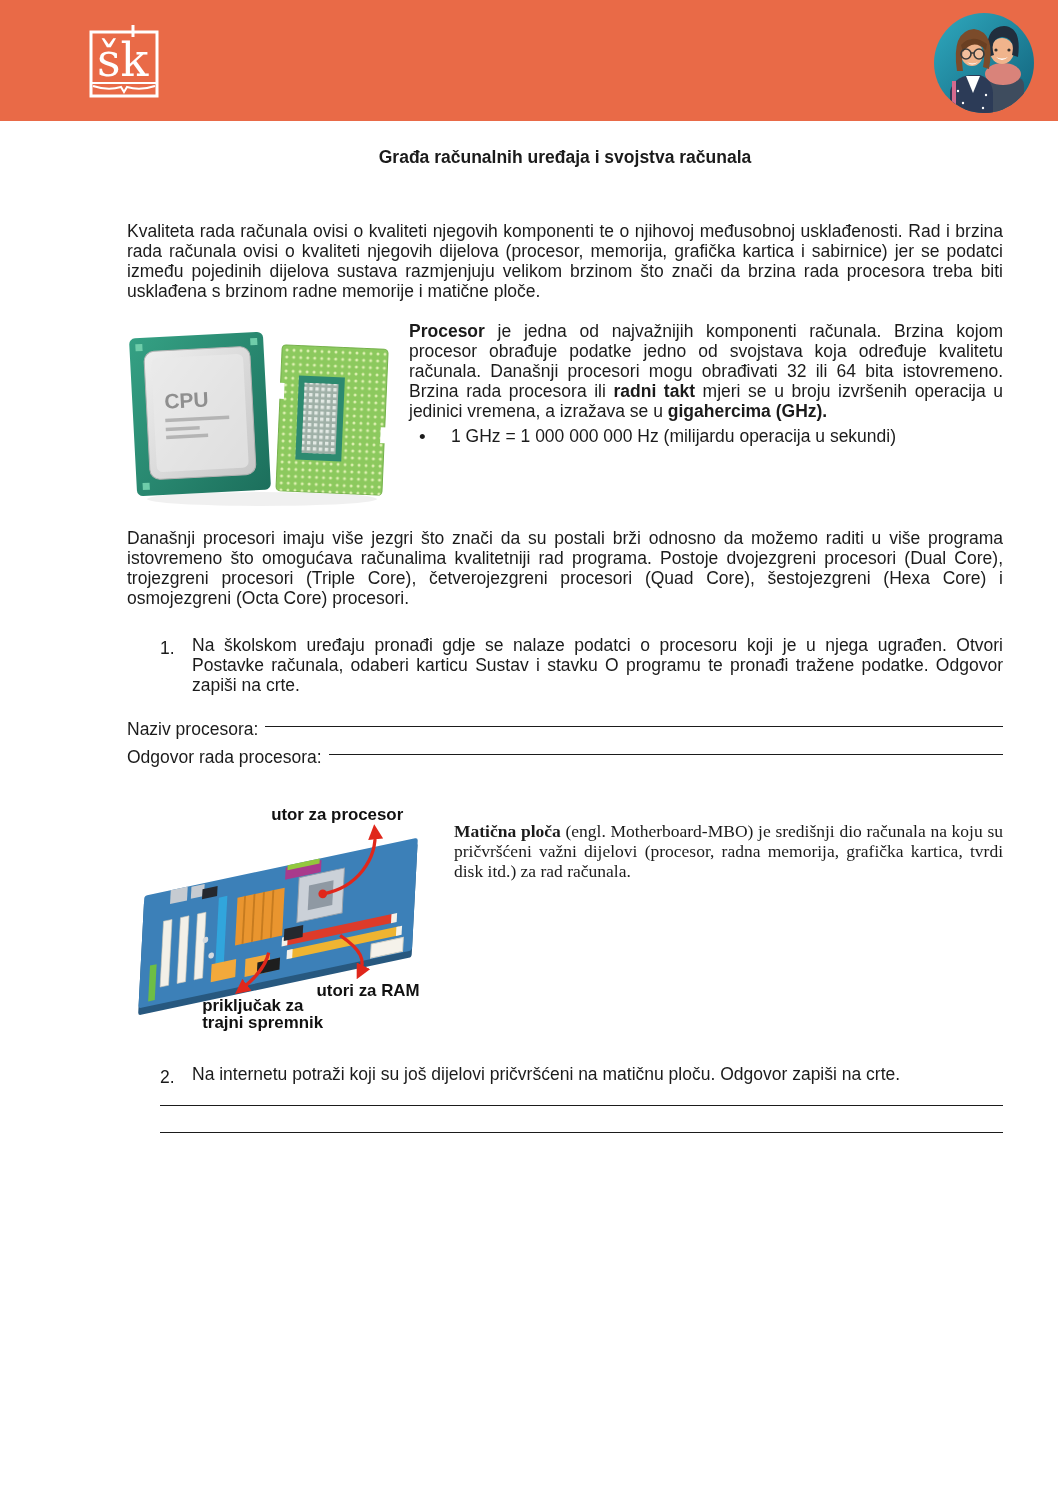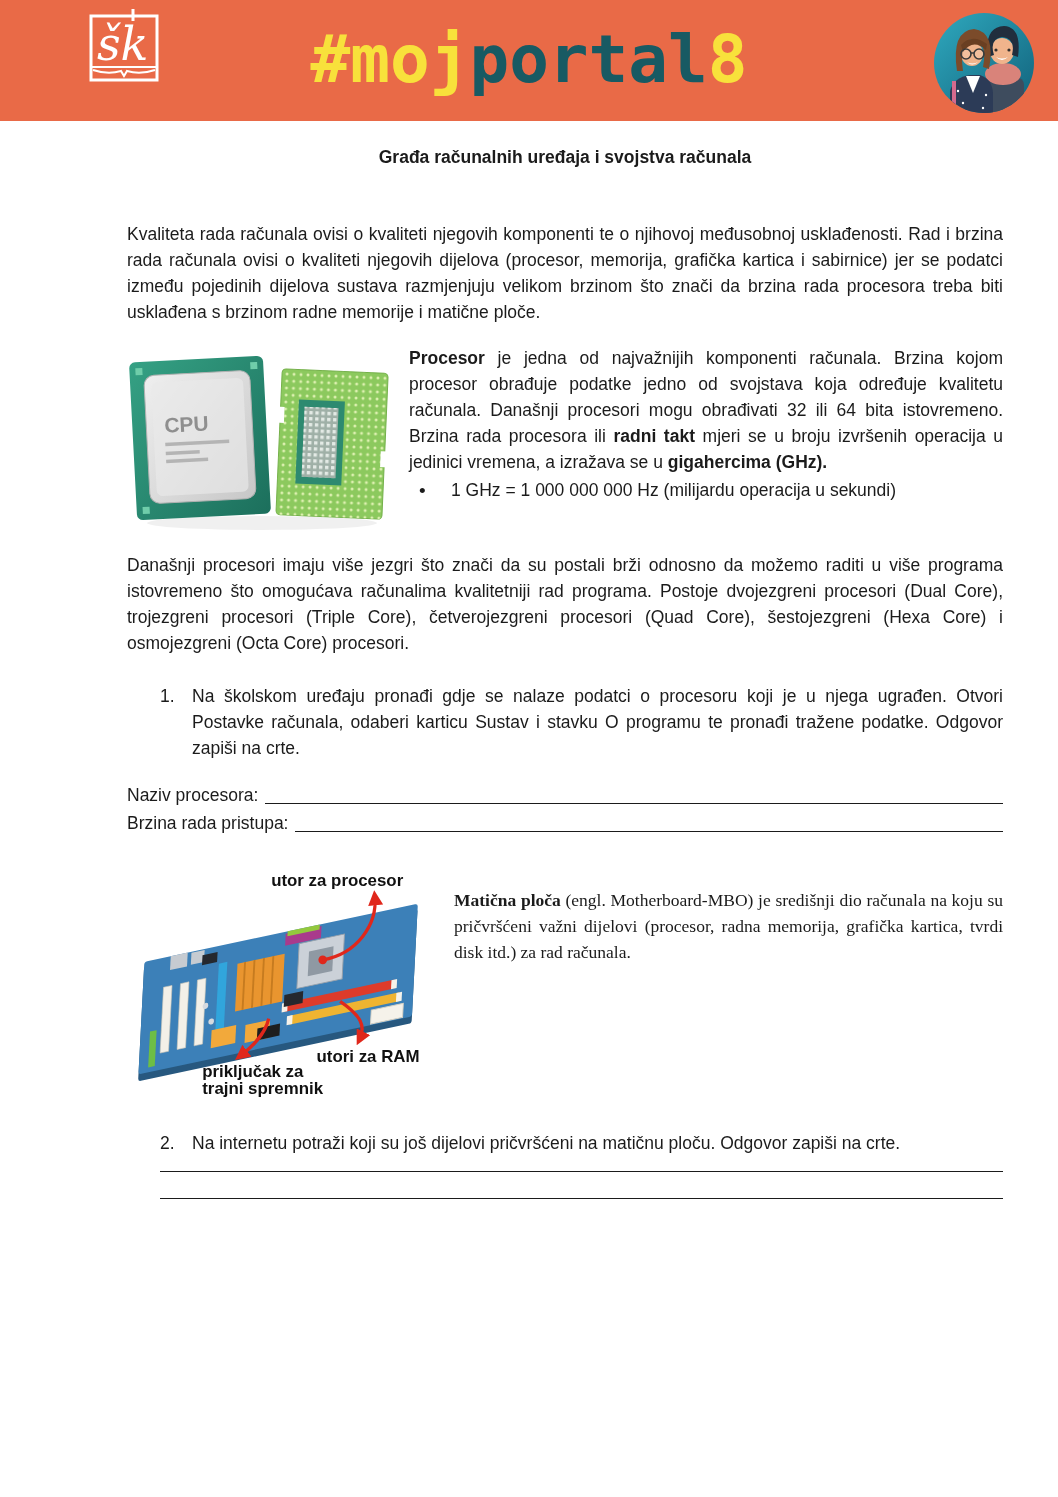--- a/index.html
+++ b/index.html
@@ -3,46 +3,46 @@
 <meta charset="utf-8">
 <style>
   * { margin:0; padding:0; box-sizing:border-box; }
   html,body { background:#ffffff; }
   .page {
     position:relative; width:1058px; height:1497px; background:#fff;
     font-family:"Liberation Sans", sans-serif; color:#1b1b1b; overflow:hidden;
   }
   
   .band { height:121px; background:#E96A47; position:relative; }
-  .logo { position:absolute; left:84px; top:7px;font-style:italic; }
+  .logo { position:absolute; left:84px; top:23px; }
   .brand {
     position:absolute; left:50%; top:50%; transform:translate(-50%,-52%);
     font-family:"DejaVu Sans Mono", monospace; font-weight:bold;
     font-size:66px; white-space:nowrap; letter-spacing:0;
   }
   .brand .yellow { color:#F8E13B; }
   .brand .teal   { color:#185A63; }
   .avatar { position:absolute; right:22px; top:11px; }
   
   .content { padding:0 55px 0 127px; }
   .doc-title { margin-top:23px; font-size:17.5px; font-weight:bold; text-align:center; line-height:27px; }
-  p.body { font-size:17.5px; line-height:26px; text-align:justify; }
+  p.body { font-size:17.5px; line-height:20px; text-align:justify; }
   .intro { margin-top:50px; }
   .proc-row { display:flex; margin-top:20px; }
   .cpu-fig { flex:0 0 270px; width:270px; margin-right:12px; }
   .proc-col { flex:1; }
   .bullet-row { display:flex; margin-top:2px; padding-left:10px; font-size:17.5px; line-height:27px; }
   .bullet-dot { flex:0 0 32px; font-size:19px; }
   .cores { margin-top:15px; }
   .cache { margin-top:24px; }
   .task { display:flex; padding-left:33px; margin-top:27px; }
   .task-num { flex:0 0 32px; font-size:17.5px; line-height:26px; }
   .task-text { flex:1; }
   .answers { margin-top:20px; }
-  .answer-row { display:flex; align-items:flex-end; height:28px; font-size:17.5px; }
+  .answer-row { display:flex; align-items:center; height:28px; font-size:17.5px; }
   .answer-label { white-space:nowrap; line-height:28px; }
   .answer-line { flex:1; border-bottom:1.6px solid #1b1b1b; margin-left:7px; margin-bottom:5px; }
   .mbo-row { display:flex; margin-top:28px; }
   .mbo-fig { flex:0 0 323px; width:323px; }
   .mbo-col { flex:1; padding-top:22px; padding-left:4px;font-family:Liberation Serif, serif; }
   .task2 { margin-top:26px; }
   .blank-line { height:0; border-bottom:1.7px solid #1b1b1b; margin:26px 0 0 33px; }
   .blank-line.first { margin-top:15px; }
   
   .footer {
@@ -61,23 +61,20 @@
     <div class="logo">
       <svg width="80" height="80" viewBox="0 0 80 80">
         <rect x="7" y="9" width="66" height="64" fill="none" stroke="#ffffff" stroke-width="3"></rect>
         <text x="13" y="53" font-family="DejaVu Serif, serif" font-size="46" fill="#ffffff">šk</text>
         <line x1="49" y1="2" x2="49" y2="14" stroke="#ffffff" stroke-width="3"></line>
         <line x1="7" y1="60" x2="73" y2="60" stroke="#ffffff" stroke-width="2"></line>
         <path d="M 9 63 Q 24 68 37 64 L 40 69 L 43 64 Q 56 68 71 63" fill="none" stroke="#ffffff" stroke-width="2"></path>
       </svg>
     </div>
 
-    <div class="brand">
-      <span class="yellow">#moj</span><span class="teal">portal</span><span class="yellow">8</span>
-    </div>
 
     <div class="avatar">
       <svg width="104" height="104" viewBox="0 0 104 104">
         <defs>
           <linearGradient id="av" x1="0" y1="0" x2="1" y2="1">
             <stop offset="0" stop-color="#2FA9BE"></stop>
               <stop offset="1" stop-color="#11617B"></stop>
           </linearGradient>
           <clipPath id="avc">
               <circle cx="52" cy="52" r="50"></circle>
@@ -181,21 +178,21 @@
       <span class="task-num">1.</span>
       <p class="body task-text">Na školskom uređaju pronađi gdje se nalaze podatci o procesoru koji je u njega ugrađen. Otvori Postavke računala, odaberi karticu Sustav i stavku O programu te pronađi tražene podatke. Odgovor zapiši na crte.</p>
     </div>
 
     <div class="answers">
       <div class="answer-row">
         <span class="answer-label">Naziv procesora:</span>
         <span class="answer-line"></span>
       </div>
       <div class="answer-row">
-        <span class="answer-label">Brzina rada pristupa:</span>
+        <span class="answer-label">Odgovor rada procesora:</span>
         <span class="answer-line"></span>
       </div>
     </div>
 
     <section class="mbo-row">
       <figure class="mbo-fig">
         <svg width="323" height="235" viewBox="0 0 335 235">
           <defs>
             <marker id="arr" viewBox="0 0 10 10" refX="6" refY="5" markerWidth="4.6" markerHeight="4.6" orient="auto">
               <path d="M0,0 L10,5 L0,10 z" fill="#E0271B"></path>

